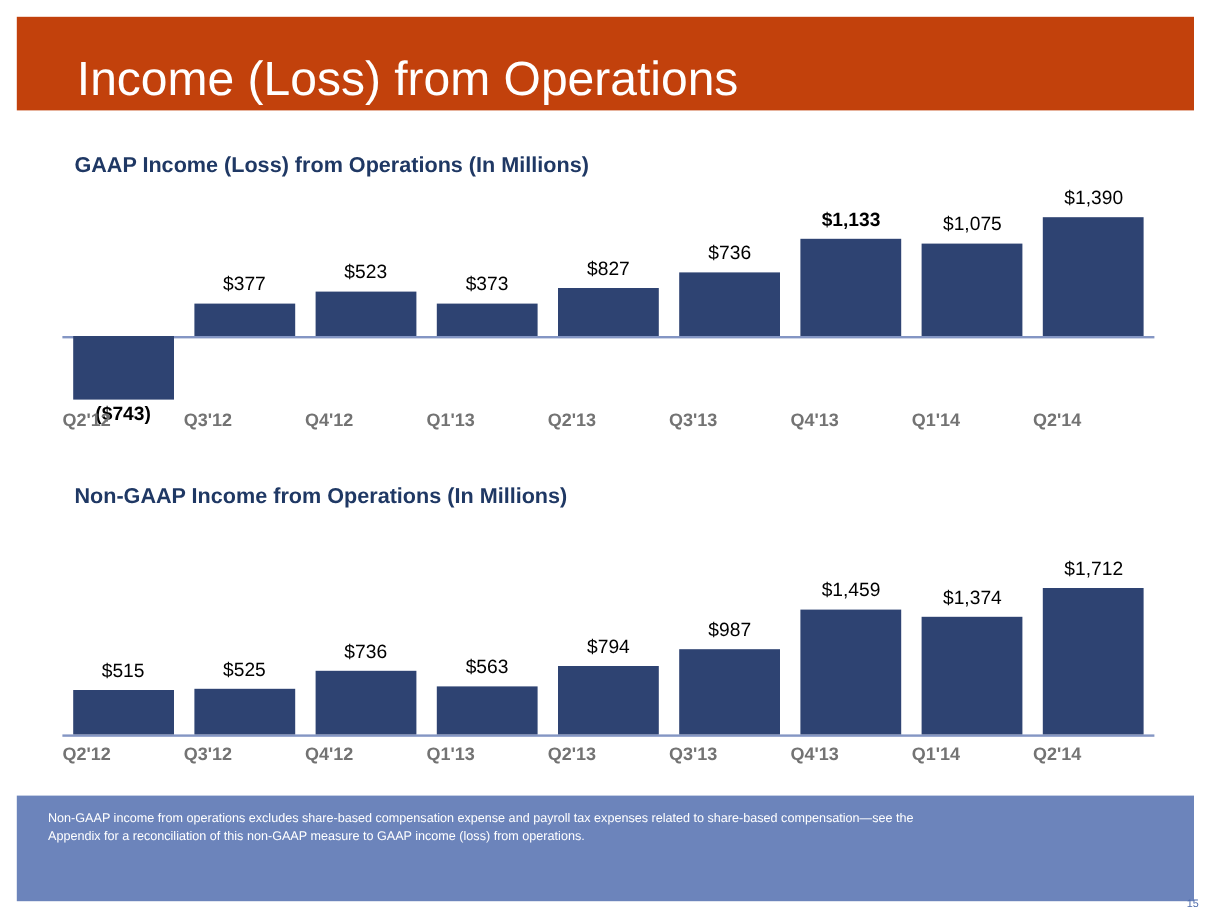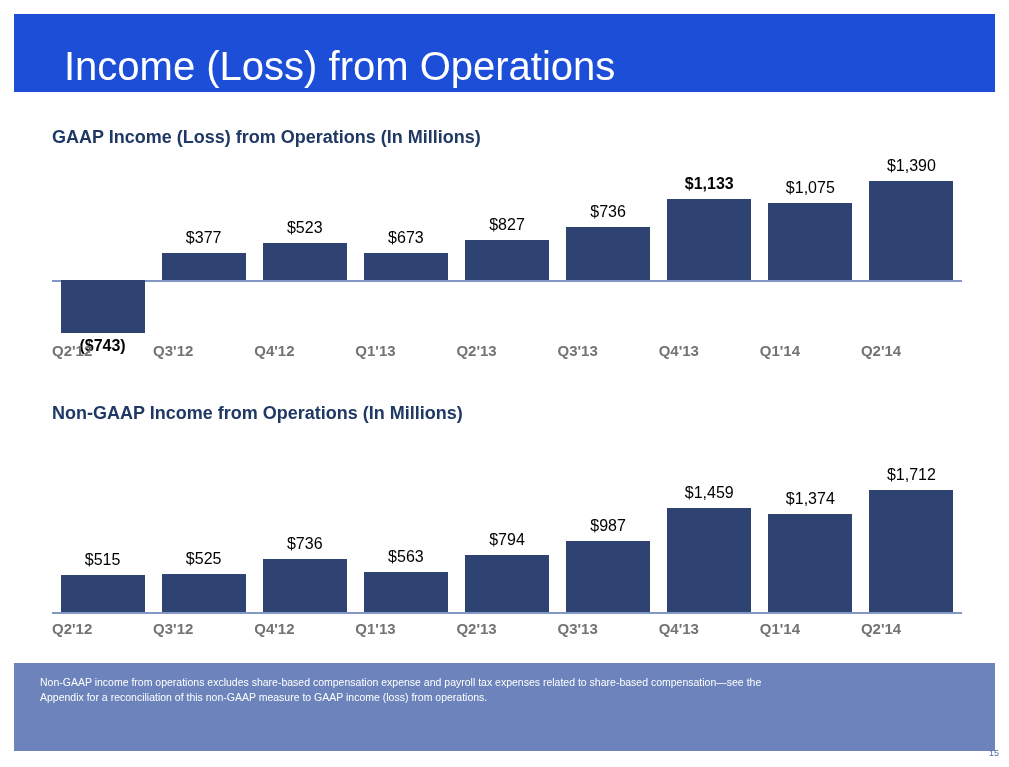--- a/index.html
+++ b/index.html
@@ -22,40 +22,41 @@
     background: #ffffff;
   }
 
   
   .title-band {
     position: absolute;
     left: 14px;
     top: 14px;
     width: 981px;
     height: 78px;
-    background: #1d4ed8;
+    background: #c2410c;
   }
   .title-text {
     position: absolute;
     left: 50px;
     top: 30px;
     font-size: 40px;
     color: #ffffff;
     font-weight: normal;
     letter-spacing: 0px;
     white-space: nowrap;
   }
 
   
   .section-heading {
     position: absolute;
     font-size: 18px;
     font-weight: bold;
     color: #1f3864;
     white-space: nowrap;
+    margin-left: 10px;
   }
   #heading-gaap { left: 52px; top: 127px; }
   #heading-nongaap { left: 52px; top: 403px; }
 
   
   .chart {
     position: absolute;
   }
   #chart-gaap {
     left: 52px;
@@ -145,21 +146,21 @@
         <div class="bar" style="width: 84px; height: 53.1245px; left: 8.55556px; top: 120px;"></div>
         <div class="bar-label" style="width: 101.111px; left: 0px; top: 177.125px; font-weight: bold;">($743)</div>
         <div class="cat-label" style="width: 101.111px; left: 0px; top: 182px;">Q2'12</div>
         <div class="bar" style="width: 84px; height: 26.9555px; left: 109.667px; top: 93.0445px;"></div>
         <div class="bar-label" style="width: 101.111px; left: 101.111px; top: 69.0445px;">$377</div>
         <div class="cat-label" style="width: 101.111px; left: 101.111px; top: 182px;">Q3'12</div>
         <div class="bar" style="width: 84px; height: 37.3945px; left: 210.778px; top: 82.6055px;"></div>
         <div class="bar-label" style="width: 101.111px; left: 202.222px; top: 58.6055px;">$523</div>
         <div class="cat-label" style="width: 101.111px; left: 202.222px; top: 182px;">Q4'12</div>
         <div class="bar" style="width: 84px; height: 26.6695px; left: 311.889px; top: 93.3305px;"></div>
-        <div class="bar-label" style="width: 101.111px; left: 303.333px; top: 69.3305px;">$673</div>
+        <div class="bar-label" style="width: 101.111px; left: 303.333px; top: 69.3305px;">$373</div>
         <div class="cat-label" style="width: 101.111px; left: 303.333px; top: 182px;">Q1'13</div>
         <div class="bar" style="width: 84px; height: 40.183px; left: 413px; top: 79.817px;"></div>
         <div class="bar-label" style="width: 101.111px; left: 404.444px; top: 55.817px;">$827</div>
         <div class="cat-label" style="width: 101.111px; left: 404.444px; top: 182px;">Q2'13</div>
         <div class="bar" style="width: 84px; height: 52.624px; left: 514.111px; top: 67.376px;"></div>
         <div class="bar-label" style="width: 101.111px; left: 505.556px; top: 43.376px;">$736</div>
         <div class="cat-label" style="width: 101.111px; left: 505.556px; top: 182px;">Q3'13</div>
         <div class="bar" style="width: 84px; height: 81.0095px; left: 615.222px; top: 38.9905px;"></div>
         <div class="bar-label" style="width: 101.111px; left: 606.667px; top: 14.9905px; font-weight: bold;">$1,133</div>
         <div class="cat-label" style="width: 101.111px; left: 606.667px; top: 182px;">Q4'13</div>

